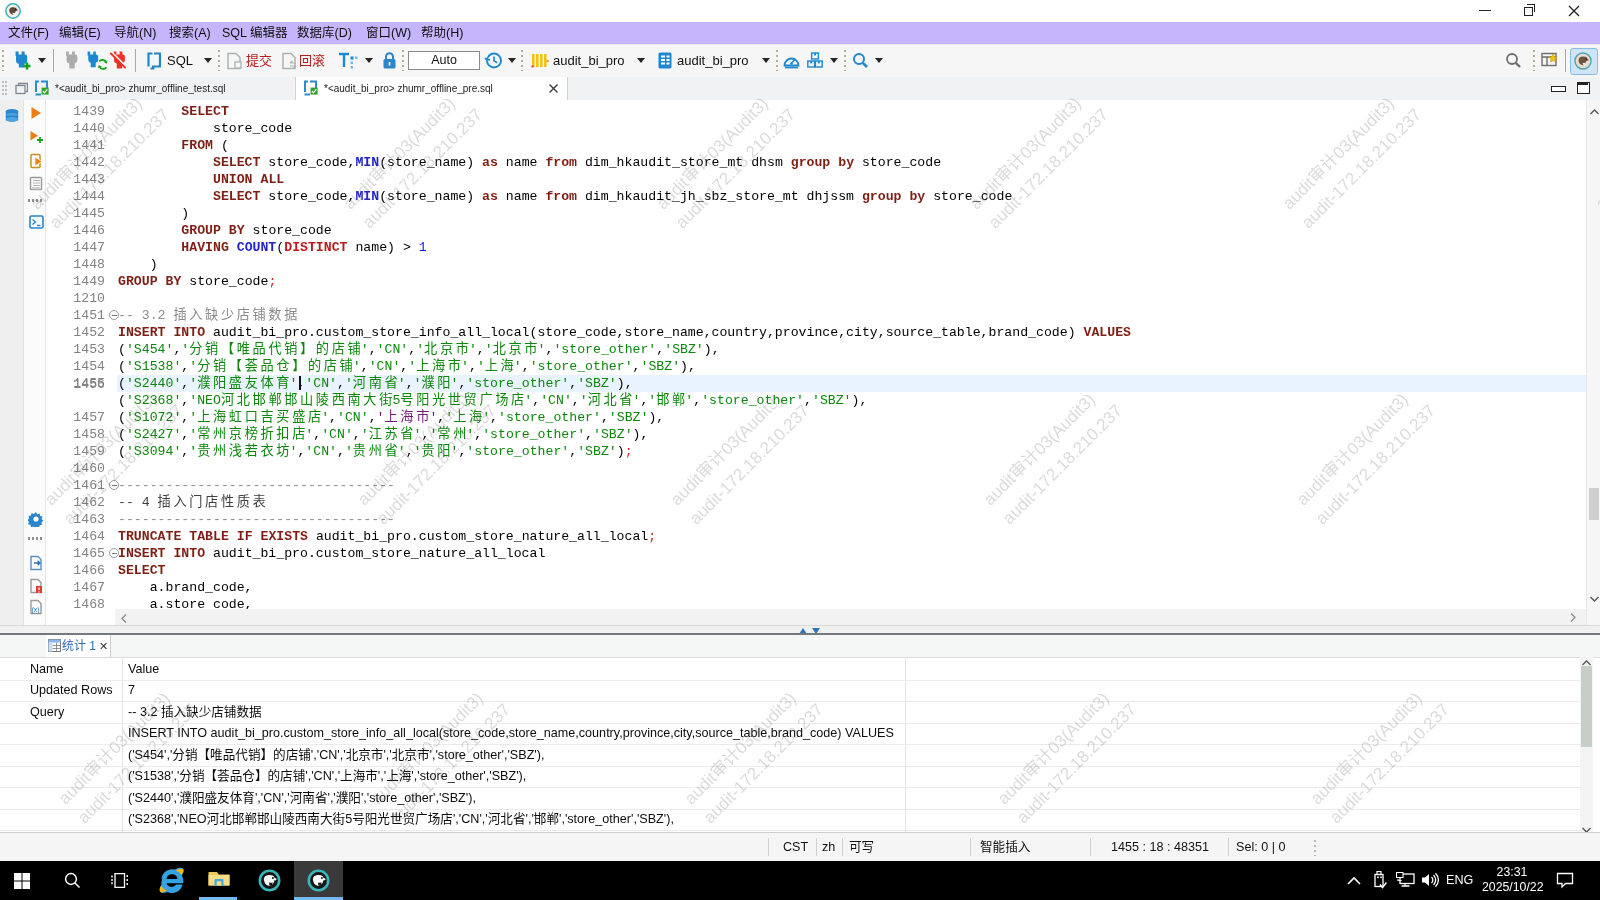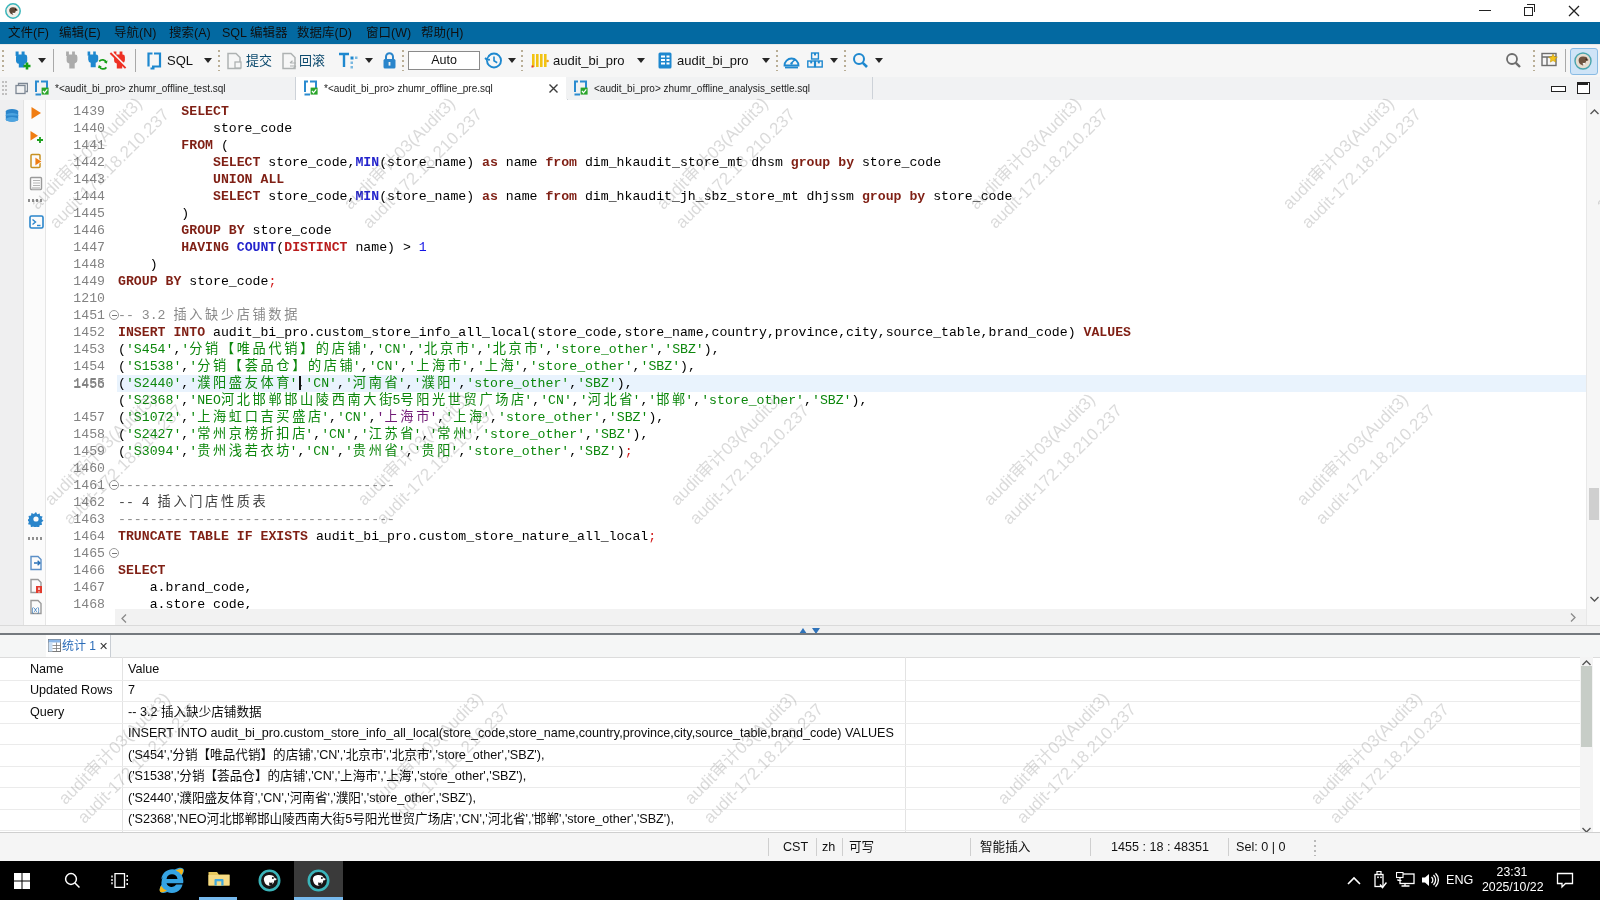--- a/index.html
+++ b/index.html
@@ -1,27 +1,27 @@
 <!DOCTYPE html>
 <html><head><meta charset="utf-8">
 <style>
 html,body{margin:0;padding:0}
 body{width:1600px;height:900px;overflow:hidden;position:relative;background:#fff;
  font-family:"Liberation Sans","Noto Sans CJK SC",sans-serif;-webkit-font-smoothing:antialiased}
 .a{position:absolute}
 #titlebar{left:0;top:0;width:1600px;height:22px;background:#fff}
 #title{left:25px;top:0;height:22px;line-height:23px;font-size:12.5px;color:#101010}
-#menubar{left:0;top:22px;width:1600px;height:22px;background:#0369a1}
+#menubar{left:0;top:22px;width:1600px;height:22px;background:#c4b5fd}
 .mi{position:absolute;top:0;height:22px;line-height:22px;font-size:12.5px;color:#101010}
 #toolbar{left:0;top:44px;width:1600px;height:32px;background:#f6f6f6;border-top:1px solid #e7e7e7;border-bottom:1px solid #dedede}
 .car{position:absolute;width:0;height:0;border-left:4px solid transparent;border-right:4px solid transparent;border-top:5px solid #262626;top:13px}
 .vsep{position:absolute;top:4px;width:1px;height:23px;background:#a9a9a9}
 .dsep{position:absolute;top:5px;width:2px;height:21px;background-image:repeating-linear-gradient(#b9ae96 0 2px,transparent 2px 5px)}
 .tbtxt{position:absolute;top:0;height:31px;line-height:31px;font-size:13px;color:#111}
-.gray{color:#0c4a6e}
+.gray{color:#b91c1c}
 #autobox{position:absolute;left:408px;top:6px;width:70px;height:17px;border:1px solid #8a8a8a;background:#fff;text-align:center;line-height:17px;font-size:12.5px;color:#111}
 #tabbar{left:0;top:77px;width:1600px;height:23px;background:#f1f2f3;border-bottom:1px solid #e3e3e3}
 .tab{position:absolute;top:0;height:22px;background:#f1f2f3;border-right:1px solid #cdd2d8}
 .tab.act{background:#fff;border-left:1px solid #cdd2d8;height:23px}
 .tabtxt{position:absolute;top:0;height:22px;line-height:23px;font-size:10px;color:#1c1c1c;white-space:nowrap}
 #editor{left:0;top:100px;width:1600px;height:532px;background:#fff}
 #railout{position:absolute;left:0;top:0;width:23px;height:532px;background:#efeff0;border-right:1px solid #e2e2e2}
 #railin{position:absolute;left:24px;top:0;width:21px;height:532px;background:#fbfbfb;border-right:1px solid #e6e6e6}
 .gn{position:absolute;right:12px;height:17.2px;line-height:17.2px;font-size:13.2px;color:#828282;font-family:"Liberation Mono","Noto Sans Mono CJK SC",monospace}
 #gutter{position:absolute;left:46px;top:0;width:71px;height:532px;background:#fff}
@@ -265,28 +265,20 @@
   <svg class="icon" style="left:7px;top:3px" width="15" height="16" viewBox="0 0 15 16">
    <path d="M5 1.5 H2 v10.5 M1.5 14.5 H7 M7 1.5 h6 v8" fill="none" stroke="#2a8bd0" stroke-width="2"></path>
    <rect x="7.6" y="7.6" width="7" height="7" fill="#2aa52a"></rect>
    <path d="M9 11 l1.5 1.8 2.8-3.4" stroke="#fff" stroke-width="1.2" fill="none"></path>
   </svg>
   <div class="tabtxt" style="left:28px">*&lt;audit_bi_pro&gt; zhumr_offline_pre.sql</div>
   <svg class="icon" style="left:252px;top:6px" width="11" height="11" viewBox="0 0 11 11">
         <path d="M1.5 1.5 L9.5 9.5 M9.5 1.5 L1.5 9.5" stroke="#3c3c3c" stroke-width="1.4"></path>
       </svg>
  </div>
- <div class="tab" style="left:566px;width:306px">
-  <svg class="icon" style="left:7px;top:3px" width="15" height="16" viewBox="0 0 15 16">
-   <path d="M5 1.5 H2 v10.5 M1.5 14.5 H7 M7 1.5 h6 v8" fill="none" stroke="#2a8bd0" stroke-width="2"></path>
-   <rect x="7.6" y="7.6" width="7" height="7" fill="#2aa52a"></rect>
-   <path d="M9 11 l1.5 1.8 2.8-3.4" stroke="#fff" stroke-width="1.2" fill="none"></path>
-  </svg>
-  <div class="tabtxt" style="left:28px">&lt;audit_bi_pro&gt; zhumr_offline_analysis_settle.sql</div>
- </div>
  <div style="position:absolute;left:1551px;top:9px;width:13px;height:4px;border:1.4px solid #222;background:#fff"></div>
  <div style="position:absolute;left:1577px;top:5px;width:11px;height:10px;border:1.4px solid #222;background:#fff"></div>
  <div style="position:absolute;left:1577px;top:5px;width:11px;height:3px;background:#222"></div>
 </div>
 
 <div class="a" id="editor">
  <div id="railout">
   <svg class="icon" style="left:4px;top:8px" width="16" height="16" viewBox="0 0 16 16">
    <ellipse cx="8" cy="3.4" rx="6.2" ry="2.4" fill="#2a85cb"></ellipse>
    <path d="M1.8 3.4 v4 a6.2 2.4 0 0 0 12.4 0 v-4" fill="#2a85cb"></path>
@@ -393,20 +385,21 @@
 <div class="ln" style="top:274.5px">(<span style="color:#0c870c">'S2440'</span>,<span style="color:#0c870c">'<i class="cj">濮阳盛友体育</i>'</span>,<span style="color:#0c870c">'CN'</span>,<span style="color:#0c870c">'<i class="cj">河南省</i>'</span>,<span style="color:#0c870c">'<i class="cj">濮阳</i>'</span>,<span style="color:#0c870c">'store_other'</span>,<span style="color:#0c870c">'SBZ'</span>),</div>
 <div class="ln" style="top:291.5px">(<span style="color:#0c870c">'S2368'</span>,<span style="color:#0c870c">'NEO<i class="cj">河北邯郸邯山陵西南大街</i>5<i class="cj">号阳光世贸广场店</i>'</span>,<span style="color:#0c870c">'CN'</span>,<span style="color:#0c870c">'<i class="cj">河北省</i>'</span>,<span style="color:#0c870c">'<i class="cj">邯郸</i>'</span>,<span style="color:#0c870c">'store_other'</span>,<span style="color:#0c870c">'SBZ'</span>),</div>
 <div class="ln" style="top:308.5px">(<span style="color:#0c870c">'S1072'</span>,<span style="color:#0c870c">'<i class="cj">上海虹口吉买盛店</i>'</span>,<span style="color:#0c870c">'CN'</span>,<span style="color:#701a75">'<i class="cj">上海市</i>'</span>,<span style="color:#0c870c">'<i class="cj">上海</i>'</span>,<span style="color:#0c870c">'store_other'</span>,<span style="color:#0c870c">'SBZ'</span>),</div>
 <div class="ln" style="top:325.5px">(<span style="color:#0c870c">'S2427'</span>,<span style="color:#0c870c">'<i class="cj">常州京榜折扣店</i>'</span>,<span style="color:#0c870c">'CN'</span>,<span style="color:#0c870c">'<i class="cj">江苏省</i>'</span>,<span style="color:#0c870c">'<i class="cj">常州</i>'</span>,<span style="color:#0c870c">'store_other'</span>,<span style="color:#0c870c">'SBZ'</span>),</div>
 <div class="ln" style="top:342.5px">(<span style="color:#0c870c">'S3094'</span>,<span style="color:#0c870c">'<i class="cj">贵州浅若衣坊</i>'</span>,<span style="color:#0c870c">'CN'</span>,<span style="color:#0c870c">'<i class="cj">贵州省</i>'</span>,<span style="color:#0c870c">'<i class="cj">贵阳</i>'</span>,<span style="color:#0c870c">'store_other'</span>,<span style="color:#0c870c">'SBZ'</span>)<span style="color:#d21e1e">;</span></div>
 <div class="ln" style="top:359.5px"></div>
 <div class="ln" style="top:376.5px"><span style="color:#8a8a8a">-----------------------------------</span></div>
 <div class="ln" style="top:393.5px"><span style="color:#404040">-- 4 <i class="cj">插入门店性质表</i></span></div>
 <div class="ln" style="top:410.5px"><span style="color:#8a8a8a">-----------------------------------</span></div>
 <div class="ln" style="top:427.5px"><b style="color:#7f1f14">TRUNCATE</b> <b style="color:#7f1f14">TABLE</b> <b style="color:#7f1f14">IF</b> <b style="color:#7f1f14">EXISTS</b> audit_bi_pro.custom_store_nature_all_local<span style="color:#d21e1e">;</span></div>
+<div class="ln" style="top:444.5px"><b style="color:#7f1f14">INSERT</b> <b style="color:#7f1f14">INTO</b> audit_bi_pro.custom_store_nature_all_local</div>
 <div class="ln" style="top:461.5px"><b style="color:#7f1f14">SELECT</b></div>
 <div class="ln" style="top:478.5px">    a.brand_code,</div>
 <div class="ln" style="top:495.5px">    a.store_code,</div>
     </div>
  <div id="cursor"></div>
  <div id="vsb">
   <svg style="position:absolute;left:3px;top:9px" width="9" height="6" viewBox="0 0 9 6">
         <path d="M0.5 5 L4.5 1 L8.5 5" stroke="#565656" stroke-width="1.4" fill="none"></path>
       </svg>
   <div class="thumb"></div>

